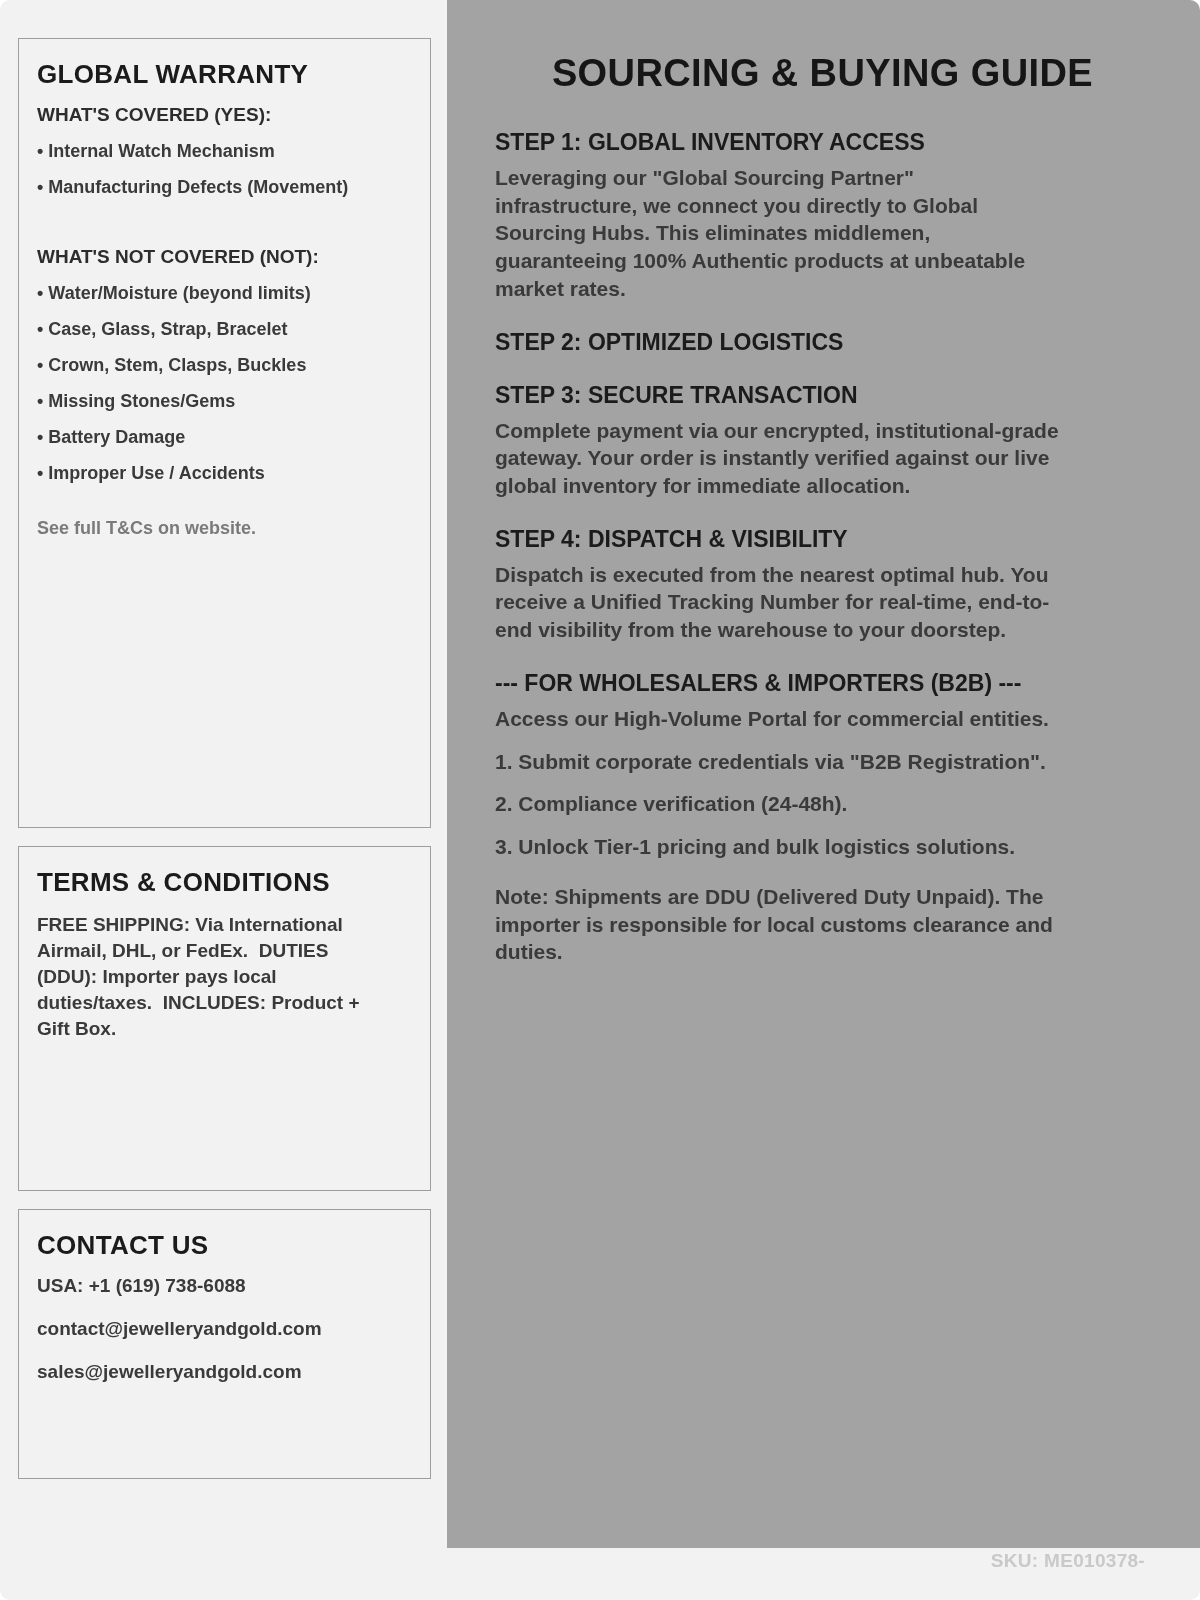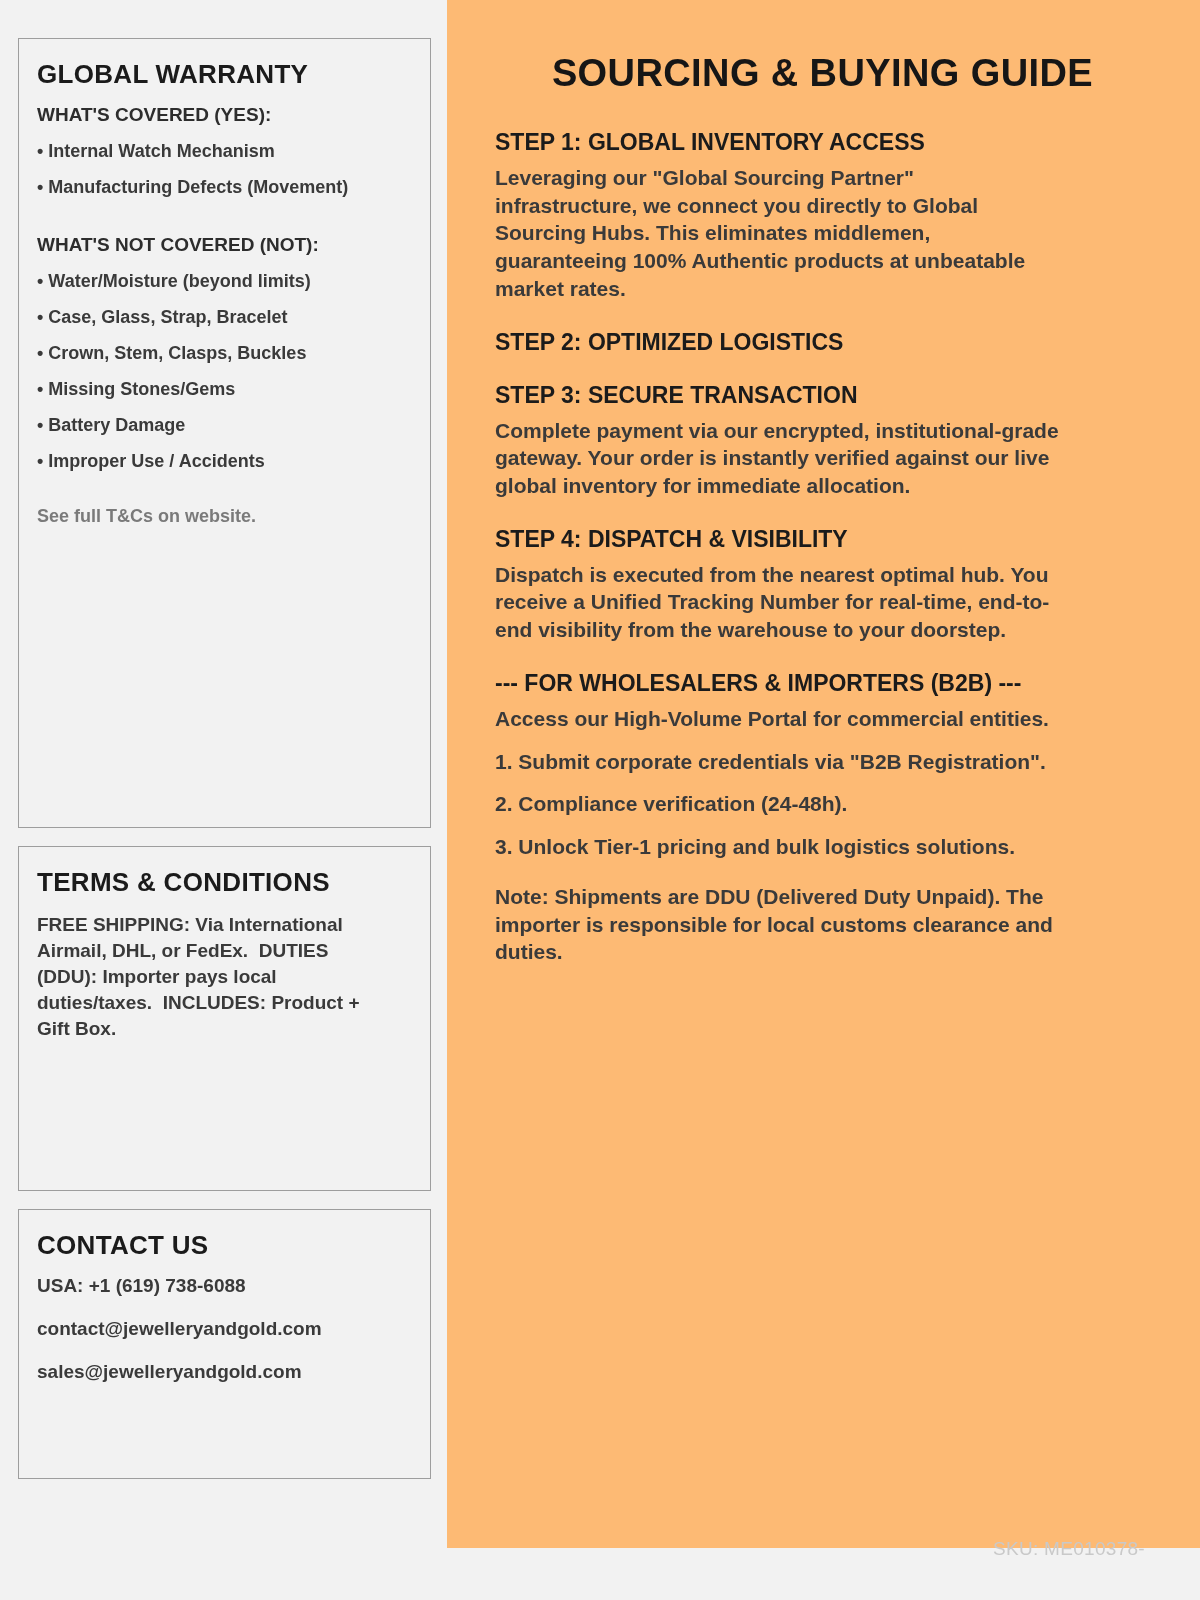--- a/index.html
+++ b/index.html
@@ -1,48 +1,48 @@
 <!DOCTYPE html>
 <html><head>
 <meta charset="utf-8">
 <style>
   * { margin:0; padding:0; box-sizing:border-box; }
   body { font-family:"Liberation Sans","DejaVu Sans",sans-serif; background:#ffffff; }
-  .page { position:relative; width:1200px; height:1600px; overflow:hidden; background:#ffffff; }
+  .page { position:relative; width:1200px; height:1600px; overflow:hidden; background:#ffffff;border-radius:10px; }
 
   
   .sidebar { position:absolute; left:0; top:0; width:447px; height:1600px; background:#f2f2f2; padding:38px 16px 0 18px; }
   .box { background:#f2f2f2; border:1px solid #9e9e9e; padding:20px 18px; margin-bottom:18px; }
   .box-warranty { height:790px; }
   .box-terms { height:345px; }
   .box-contact { height:270px; }
   .box h2 { font-size:26px; font-weight:700; color:#1b1b1b; margin-bottom:14px; letter-spacing:.3px; }
   .box h3 { font-size:19px; font-weight:700; color:#2d2d2d; margin-bottom:15px; }
   .box ul { list-style:none; }
   .box li { font-size:18px; font-weight:600; color:#3a3a3a; margin-bottom:15px; }
   .box li::before { content:"• "; }
-  .gap-top { margin-top:36px; }
+  .gap-top { margin-top:48px; }
   .footnote { margin-top:34px; font-size:18px; font-weight:600; color:#7a7a7a; }
   .terms-body { font-size:19px; font-weight:700; color:#3a3a3a; line-height:1.37; max-width:345px; white-space:pre-wrap; }
   .contact-line { font-size:19px; font-weight:700; color:#3a3a3a; margin-bottom:21px; }
 
   
-  .main { position:absolute; left:447px; top:0; width:753px; height:1580px; padding:52px 50px 0 48px; background:#fdba74; }
+  .main { position:absolute; left:447px; top:0; width:753px; height:1580px; padding:52px 50px 0 48px; background:#a3a3a3; }
   .main h1 { font-size:38px; font-weight:700; color:#161616; text-align:center; margin-bottom:34px; letter-spacing:.4px; }
   .step h2, .b2b h2 { font-size:23px; font-weight:700; color:#1b1b1b; margin-bottom:8px; }
   .step p, .b2b p { font-size:21px; font-weight:600; color:#3a3a3a; line-height:1.32; max-width:565px; }
   .step { margin-bottom:26px; }
   .b2b { margin-top:4px; }
   .b2b h2 { }
   .b2b p { margin-bottom:15px; }
   .b2b .note { margin-top:22px; }
 
   
   .bottom-band { position:absolute; left:447px; right:0; bottom:0; height:52px; background:#f2f2f2; }
-  .sku { position:absolute; right:55px; bottom:40px; font-size:19px; font-weight:400; color:#c9c9c9; letter-spacing:.3px;margin-left:41px; }
+  .sku { position:absolute; right:55px; bottom:28px; font-size:19px; font-weight:700; color:#c9c9c9; letter-spacing:.3px;margin-left:41px; }
 </style>
 </head>
 <body>
 
 <div class="page">
 
   <aside class="sidebar">
 
     <section class="box box-warranty">
       <h2>GLOBAL WARRANTY</h2>

